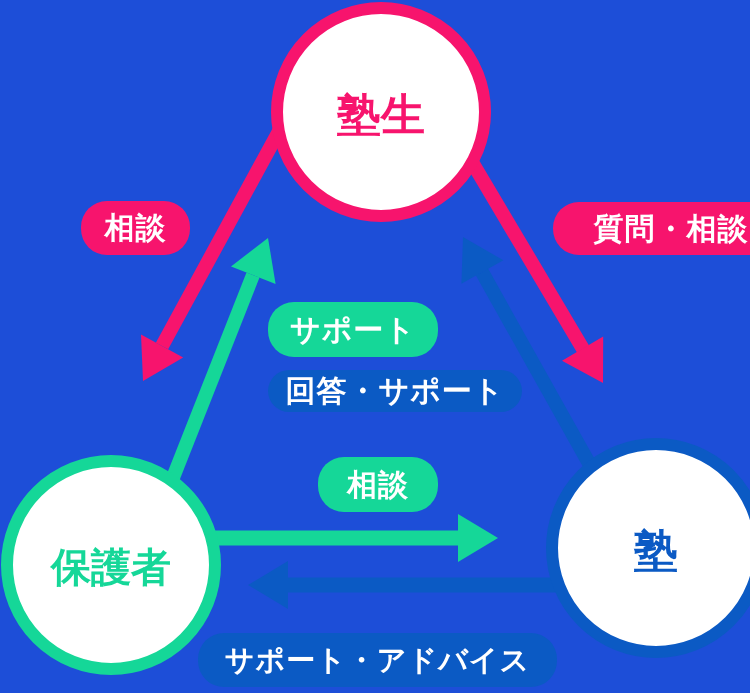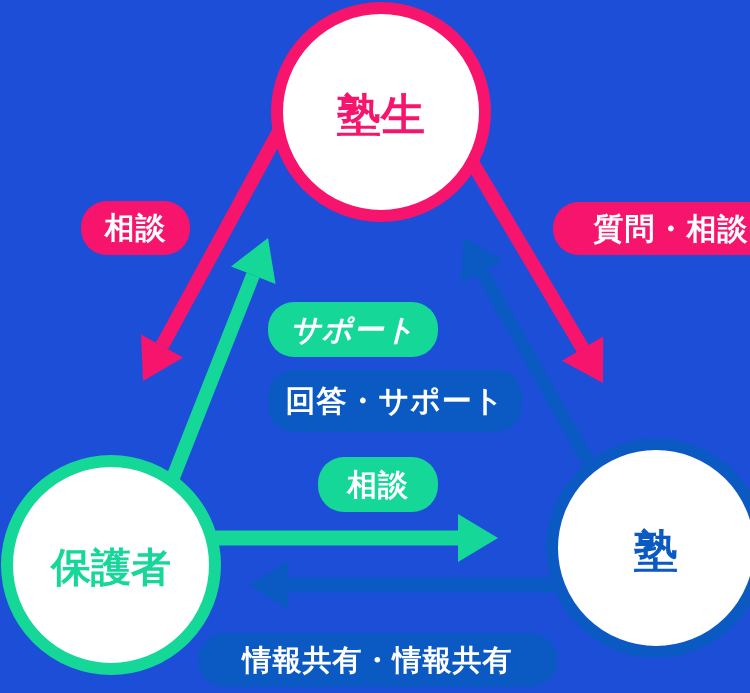--- a/index.html
+++ b/index.html
@@ -32,22 +32,22 @@
     line-height: 1;
     letter-spacing: 1px;
     white-space: nowrap;
   }
   .badge.pink  { background: #F7146D; }
   .badge.green { background: #15D798; }
   .badge.blue  { background: #0B5AC4; }
 
   .badge-consult-left   { left: 81px;  top: 201px; width: 109px; height: 54px; }
   .badge-question-right { left: 553px; top: 202px; width: 236px; height: 53px; }
-  .badge-support-mid    { left: 268px; top: 302px; width: 170px; height: 55px; font-style: italic; }
-  .badge-answer-mid     { left: 268px; top: 370px; width: 254px; height: 62px; }
+  .badge-support-mid    { left: 268px; top: 302px; width: 170px; height: 55px; }
+  .badge-answer-mid     { left: 268px; top: 370px; width: 254px; height: 42px; }
   .badge-consult-mid    { left: 318px; top: 457px; width: 120px; height: 55px; }
   .badge-info-bottom    { left: 198px; top: 633px; width: 359px; height: 54px; font-size: 29px; }
 
   .node-label {
     font-weight: bold;
     text-anchor: middle;
   }
 </style>
 </head>
 <body>
@@ -106,15 +106,15 @@
   <div class="badge pink badge-consult-left">相談</div>
 
   <div class="badge pink badge-question-right">質問・相談</div>
 
   <div class="badge green badge-support-mid">サポート</div>
 
   <div class="badge blue badge-answer-mid">回答・サポート</div>
 
   <div class="badge green badge-consult-mid">相談</div>
 
-  <div class="badge blue badge-info-bottom">情報共有・情報共有</div>
+  <div class="badge blue badge-info-bottom">サポート・アドバイス</div>
 
 </div>
 
 </body></html>

